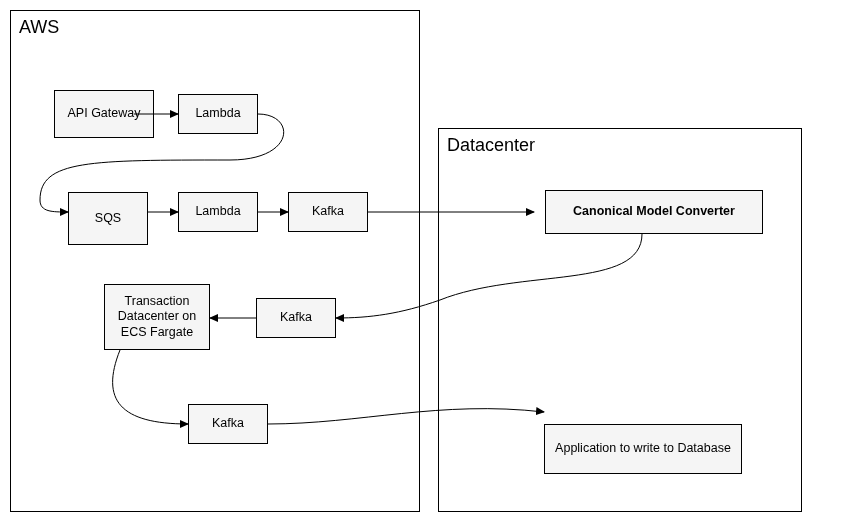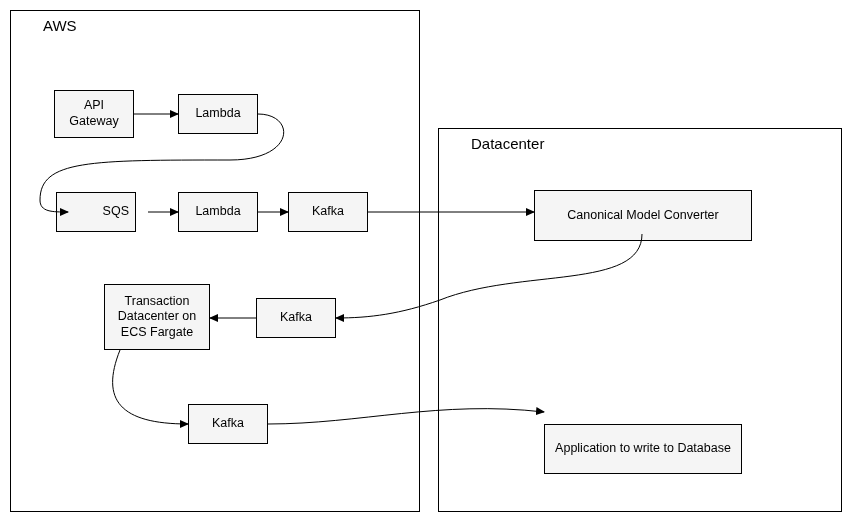--- a/index.html
+++ b/index.html
@@ -14,22 +14,21 @@
     }
     .container {
       position: absolute;
       border: 1px solid #000;
       background: #fff;
     }
     .container-label {
       position: absolute;
       top: 6px;
       left: 8px;
-      font-size: 15px;
-      margin-left: 24px;
+      font-size: 18px;
     }
     .node {
       position: absolute;
       border: 1px solid #000;
       background: #f5f5f5;
       display: flex;
       align-items: center;
       justify-content: center;
       text-align: center;
       padding: 4px 6px;
@@ -44,33 +43,33 @@
       pointer-events: none;
     }
   </style>
 </head>
 <body>
 
 <div class="container" style="left:10px; top:10px; width:410px; height:502px;">
   <div class="container-label">AWS</div>
 </div>
 
-<div class="container" style="left:438px; top:128px; width:404px; height:384px;">
+<div class="container" style="left:438px; top:128px; width:364px; height:384px;">
   <div class="container-label">Datacenter</div>
 </div>
 
-<div class="node" style="left:54px; top:90px; width:80px; height:48px;">
+<div class="node" style="left:54px; top:90px; width:100px; height:48px;">
   <span>API Gateway</span>
 </div>
 
 <div class="node" style="left:178px; top:94px; width:80px; height:40px;">
   <span>Lambda</span>
 </div>
 
-<div class="node" style="left:56px; top:192px; width:80px; height:40px;justify-content:flex-end;">
+<div class="node" style="left:68px; top:192px; width:80px; height:53px;">
   <span>SQS</span>
 </div>
 
 <div class="node" style="left:178px; top:192px; width:80px; height:40px;">
   <span>Lambda</span>
 </div>
 
 <div class="node" style="left:288px; top:192px; width:80px; height:40px;">
   <span>Kafka</span>
 </div>
@@ -80,21 +79,21 @@
 </div>
 
 <div class="node" style="left:104px; top:284px; width:106px; height:66px;">
   <span>Transaction Datacenter on ECS Fargate</span>
 </div>
 
 <div class="node" style="left:188px; top:404px; width:80px; height:40px;">
   <span>Kafka</span>
 </div>
 
-<div class="node" style="left:534px; top:190px; width:218px; height:51px;">
+<div class="node" style="left:545px; top:190px; width:218px; height:44px;font-weight:bold;">
   <span>Canonical Model Converter</span>
 </div>
 
 <div class="node" style="left:544px; top:392px; width:198px; height:50px;margin-top:32px;">
   <span>Application to write to Database</span>
 </div>
 
 <svg class="arrows">
   <defs>
     <marker id="arrowhead" markerWidth="9" markerHeight="8" refX="8" refY="4" orient="auto" markerUnits="userSpaceOnUse">

